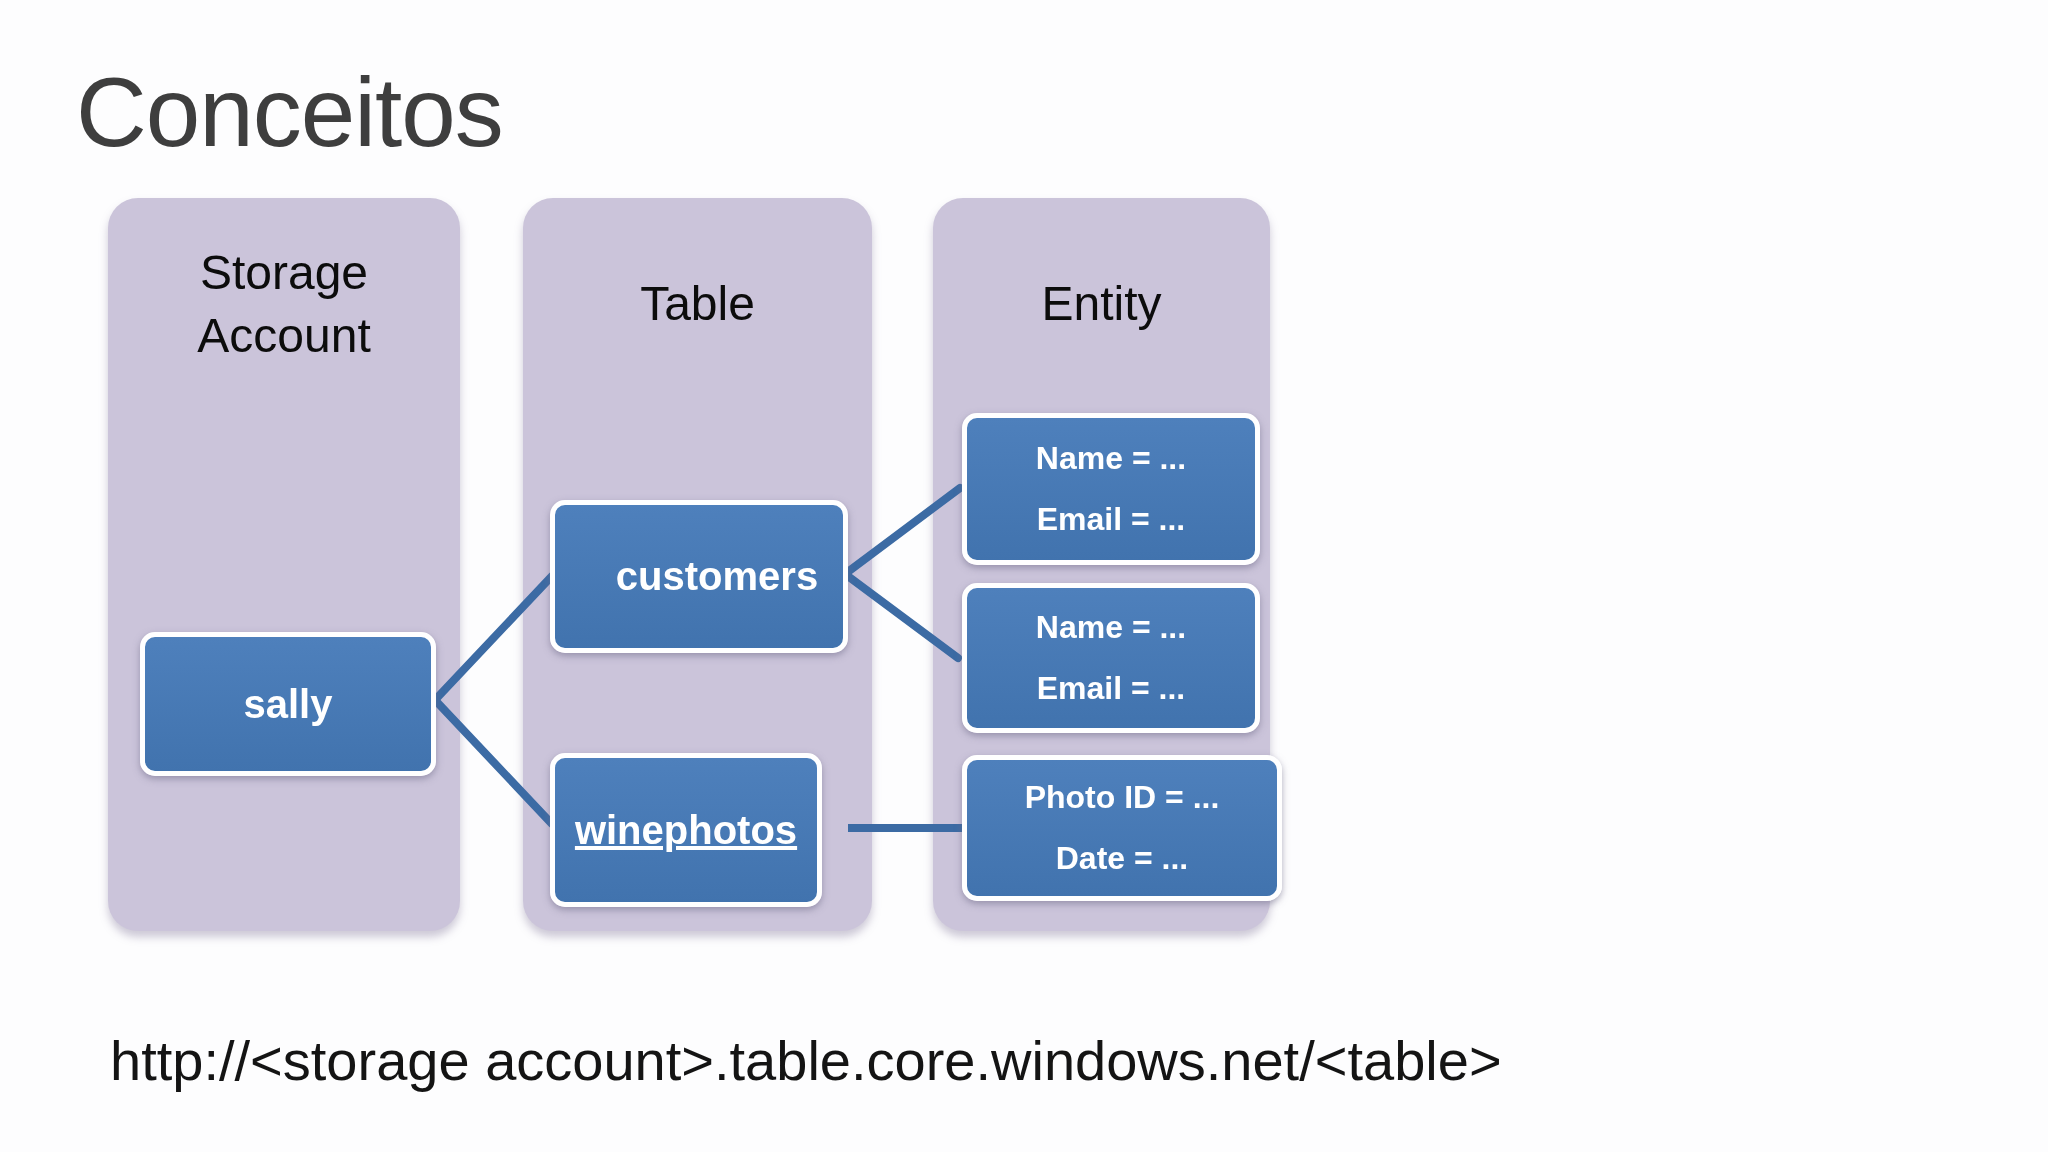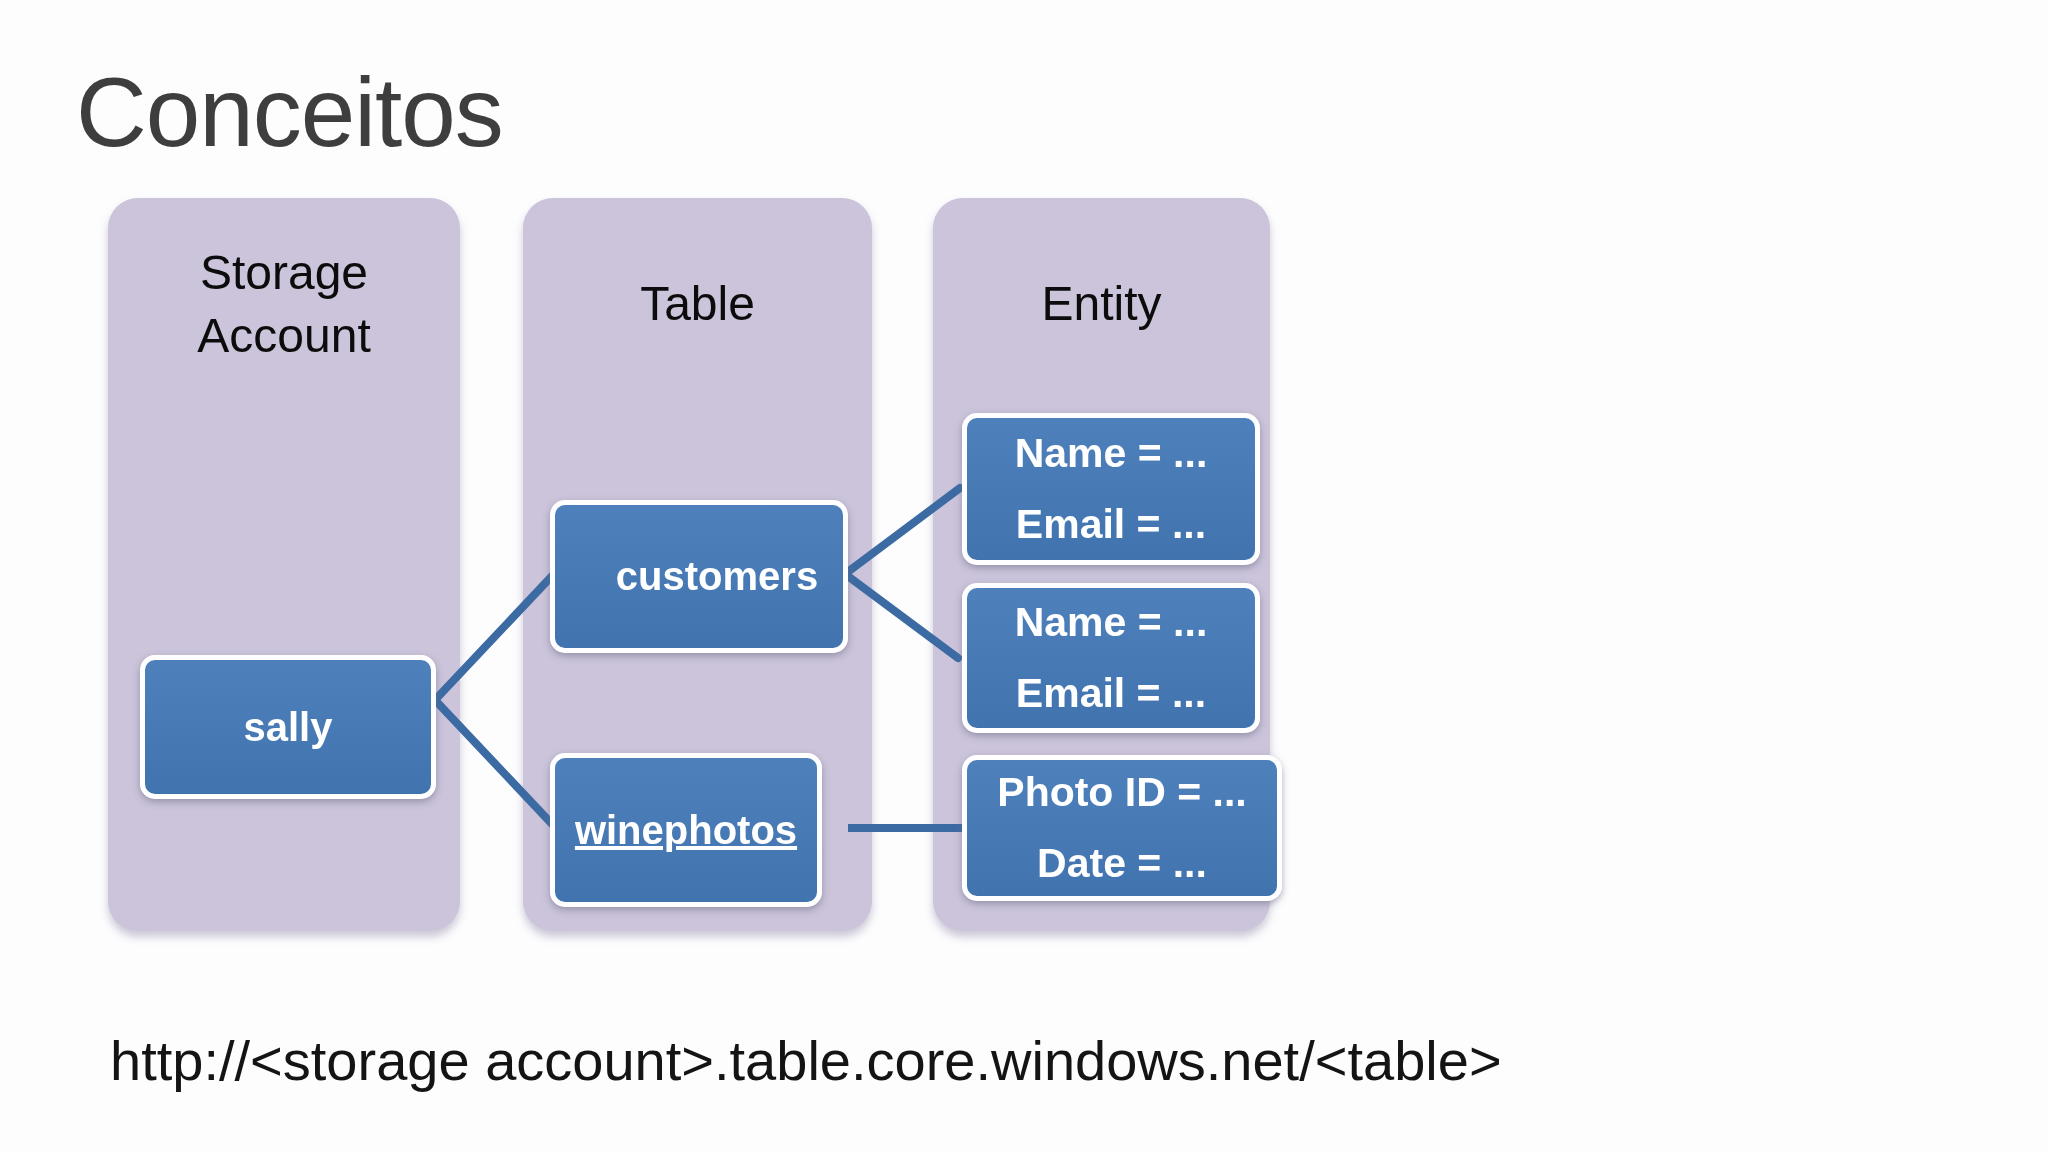--- a/index.html
+++ b/index.html
@@ -71,22 +71,22 @@
     box-shadow:0 3px 7px rgba(110,105,135,0.55);
     display:flex;
     flex-direction:column;
     align-items:center;
     justify-content:center;
     color:var(--boxtext);
     font-weight:600;
     text-align:center;
   }
   .node.single{font-size:40px;}
-  .node.double{font-size:41px;gap:24px;}
-  .node.sally      {left:140px;top:655px;width:296px;height:144px;}
+  .node.double{font-size:32px;gap:24px;}
+  .node.sally      {left:140px;top:632px;width:296px;height:144px;}
   .node.customers  {left:550px;top:500px;width:298px;height:153px;padding-left:36px;}
   .node.winephotos {left:550px;top:753px;width:272px;height:154px;text-decoration:underline;}
   .node.entity1    {left:962px;top:413px;width:298px;height:152px;}
   .node.entity2    {left:962px;top:583px;width:298px;height:150px;}
   .node.entity3    {left:962px;top:755px;width:320px;height:146px;}
   .url-caption{
     position:absolute;
     left:110px;top:1028px;
     font-size:56px;
     font-weight:300;

